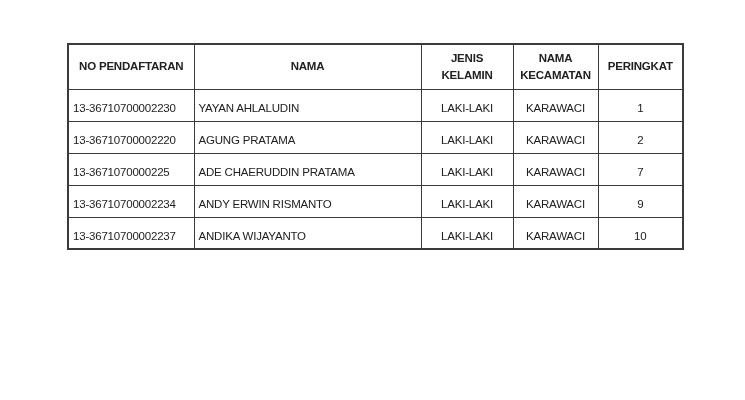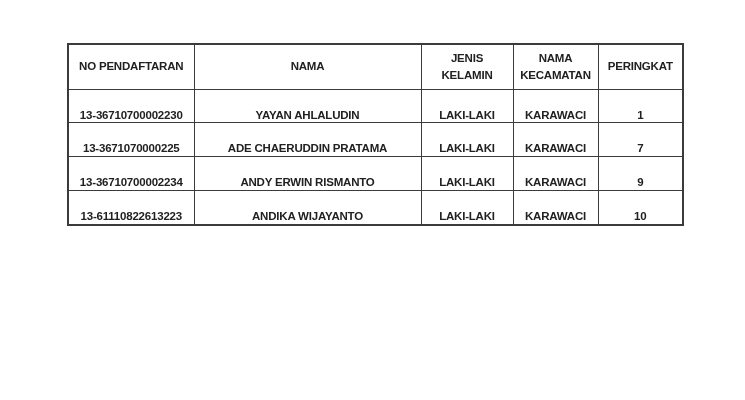--- a/index.html
+++ b/index.html
@@ -39,26 +39,25 @@
     font-size: 11.5px;
     font-weight: bold;
     text-align: center;
     vertical-align: middle;
     height: 45px;
     padding: 2px 4px;
     line-height: 1.45;
   }
   table.results td {
     font-size: 11.5px;
-    font-weight: bold;
+    font-weight: normal;
     vertical-align: top;
     height: 32px;
-    padding: 19px 4px 0 4px;
+    padding: 12px 4px 0 4px;
     line-height: 1.2;
-    text-align: center;
   }
   
   td.col-no   { text-align: left; padding-left: 7px; }
   td.col-nama { text-align: left; padding-left: 12px; }
   td.col-jk,
   td.col-kec,
   td.col-rank { text-align: center; }
 </style>
 </head>
 <body>
@@ -84,35 +83,42 @@
       </thead>
       <tbody>
           <tr>
     <td class="col-no">13-36710700002230</td>
     <td class="col-nama">YAYAN AHLALUDIN</td>
     <td class="col-jk">LAKI-LAKI</td>
     <td class="col-kec">KARAWACI</td>
     <td class="col-rank">1</td>
   </tr>
           <tr>
+    <td class="col-no">13-36710700002220</td>
+    <td class="col-nama">AGUNG PRATAMA</td>
+    <td class="col-jk">LAKI-LAKI</td>
+    <td class="col-kec">KARAWACI</td>
+    <td class="col-rank">2</td>
+  </tr>
+          <tr>
     <td class="col-no">13-3671070000225</td>
     <td class="col-nama">ADE CHAERUDDIN PRATAMA</td>
     <td class="col-jk">LAKI-LAKI</td>
     <td class="col-kec">KARAWACI</td>
     <td class="col-rank">7</td>
   </tr>
           <tr>
     <td class="col-no">13-36710700002234</td>
     <td class="col-nama">ANDY ERWIN RISMANTO</td>
     <td class="col-jk">LAKI-LAKI</td>
     <td class="col-kec">KARAWACI</td>
     <td class="col-rank">9</td>
   </tr>
           <tr>
-    <td class="col-no">13-61110822613223</td>
+    <td class="col-no">13-36710700002237</td>
     <td class="col-nama">ANDIKA WIJAYANTO</td>
     <td class="col-jk">LAKI-LAKI</td>
     <td class="col-kec">KARAWACI</td>
     <td class="col-rank">10</td>
   </tr>
         </tbody>
     </table>
   </div>
 </div>
 

